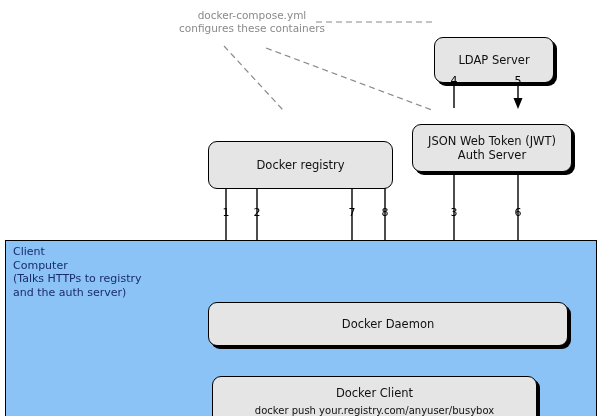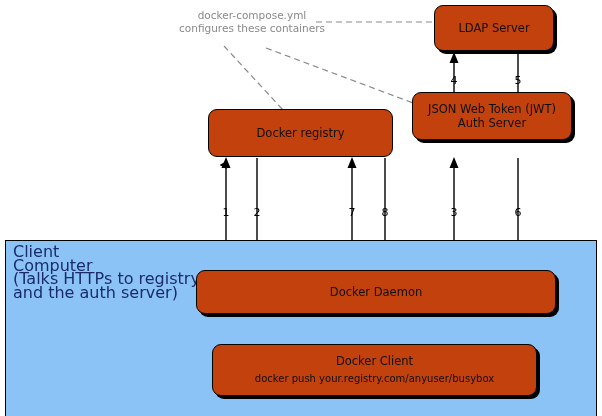--- a/index.html
+++ b/index.html
@@ -31,51 +31,52 @@
     width: 592px;
     height: 180px;
     background: #8cc3f7;
     border: 1px solid #000000;
     box-sizing: border-box;
   }
   .client-label {
     position: absolute;
     left: 13px;
     top: 245px;
-    font-size: 16px;
+    font-size: 11px;
     line-height: 13.5px;
     color: #1a2b6b;
     white-space: pre;
   }
 
   
   .node {
     position: absolute;
-    background: #c2410c;
+    background: #e5e5e5;
     border: 1.6px solid #000000;
     border-radius: 9px;
     box-sizing: border-box;
     display: flex;
     flex-direction: column;
     align-items: center;
     justify-content: center;
     color: #101010;
     font-size: 11.5px;
     line-height: 14px;
     text-align: center;
+    margin-top: 32px;
   }
   .node.shadowed {
     box-shadow: 3px 3px 0 0 #000000;
   }
   .node .line2 { margin-top: 0px; }
 
   .node-ldap      { left: 434px; top: 5px;   width: 120px; height: 46px; }
   .node-jwt       { left: 412px; top: 92px; width: 160px; height: 48px; }
   .node-registry  { left: 208px; top: 109px; width: 185px; height: 48px; }
-  .node-daemon    { left: 196px; top: 270px; width: 360px; height: 44px; }
+  .node-daemon    { left: 208px; top: 270px; width: 360px; height: 44px; }
   .node-client    { left: 212px; top: 344px; width: 325px; height: 52px;
                     justify-content: space-around; padding: 7px 20px; }
   .node-client .cmd { font-size: 10px; }
 
   
   .annotation {
     position: absolute;
     left: 140px;
     top: 9px;
     width: 160px;

